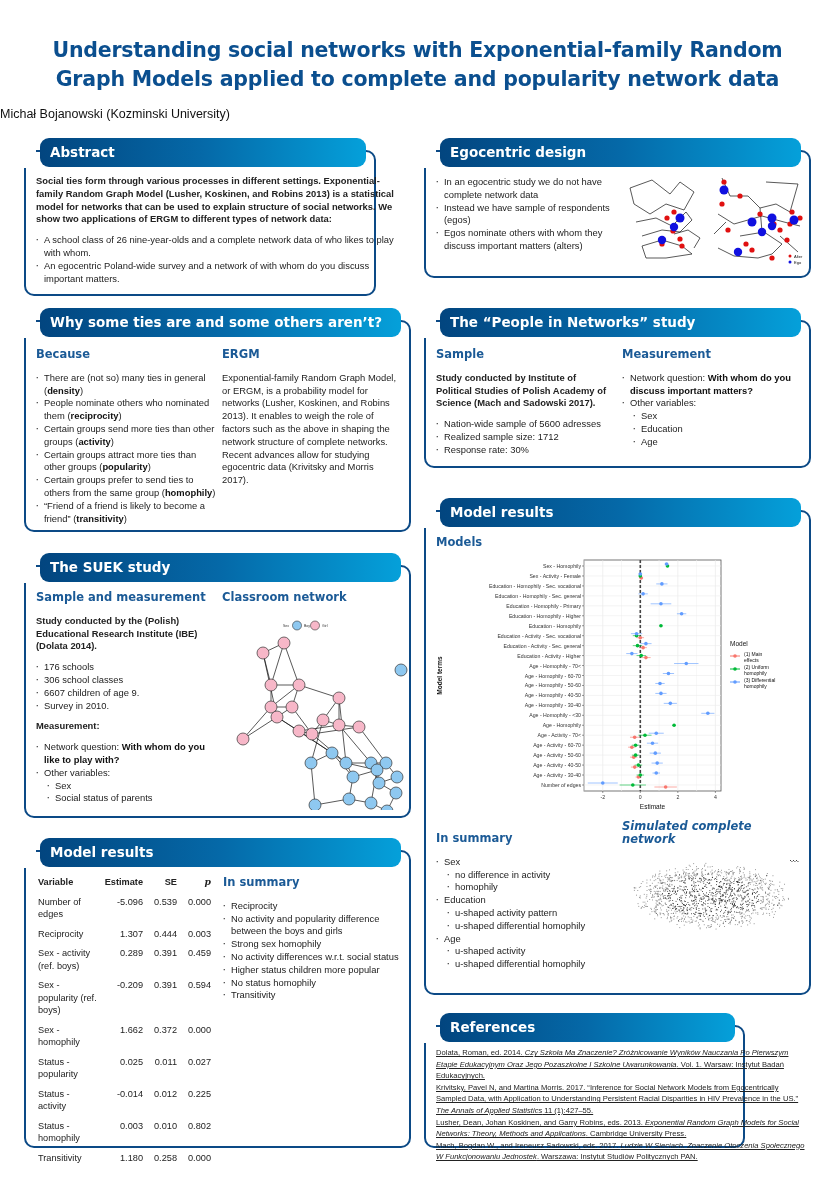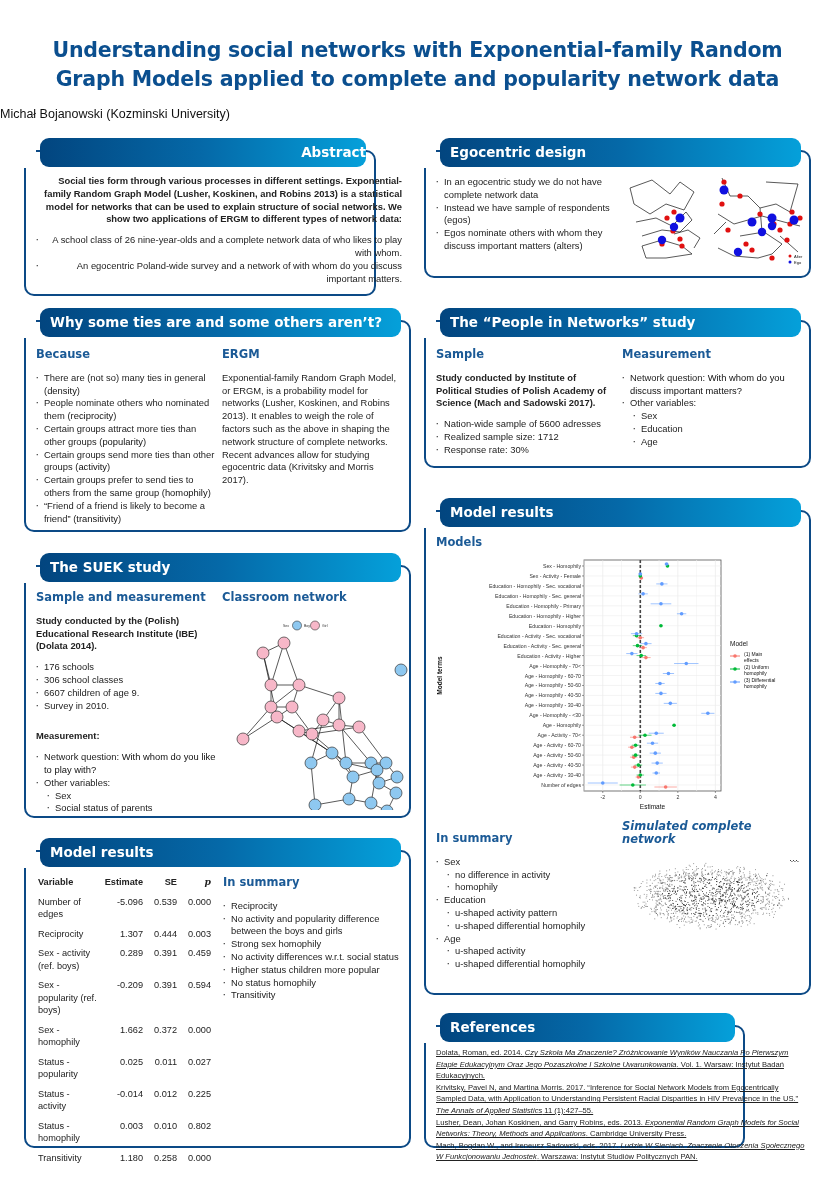--- a/index.html
+++ b/index.html
@@ -21,41 +21,41 @@
   .panel-cover { position: absolute; left: -2px; top: -2px; width: 12px; height: 18px; background:#fff; }
 
   .body { position: absolute; font-size: 9.4px; line-height: 12.8px; color: #222; }
   .sub { font-family: "DejaVu Sans", sans-serif; font-weight: bold; color: #1b5a96;
     font-size: 11.5px; margin-bottom: 11px; }
   ul.bl { list-style: none; }
   ul.bl li { position: relative; padding-left: 8px; }
   ul.bl li::before { content: "·"; position: absolute; left: 0; top: 0; font-weight: bold; color: #555; }
   ul.bl ul.bl { margin-left: 3px; }
   p.par { margin-bottom: 8px; font-weight: bold; }
-  b { font-weight: normal; color: #111; }
+  b { font-weight: bold; color: #111; }
   i { font-style: italic; }
 
   table.res { border-collapse: collapse; font-size: 9.2px; }
   table.res th { font-weight: bold; text-align: left; padding: 2px 3px 6px 0; }
   table.res td { vertical-align: top; padding: 1px 3px 6px 0; line-height: 12.5px; }
   table.res td.num, table.res th.num { text-align: right; }
 
   .refs { font-size: 7.6px; line-height: 11.6px; color: #222; }
   .refs p { margin: 0; }
 </style>
 </head>
 <body>
 
 <div class="title">
   <div>Understanding social networks with Exponential-family Random</div>
   <div>Graph Models applied to complete and popularity network data</div>
 </div>
 <div class="author">Michał Bojanowski (Kozminski University)</div>
 
-<section class="panel" style="left:24px; top:150px; width:352px; height:146px;text-align:right;">
+<section class="panel" style="left:24px; top:150px; width:352px; height:146px;">
   <div class="panel-cover"></div>
   <div class="panel-head">Abstract</div>
   <div class="body" style="left:10px; top:23px; width:366px;">
     <p class="par">Social ties form through various processes in different settings. Exponential-family Random Graph Model (Lusher, Koskinen, and Robins 2013) is a statistical model for networks that can be used to explain structure of social networks. We show two applications of ERGM to different types of network data:</p>
     <ul class="bl">
       <li>A school class of 26 nine-year-olds and a complete network data of who likes to play with whom.</li>
       <li>An egocentric Poland-wide survey and a network of with whom do you discuss important matters.</li>
     </ul>
   </div>
 </section>
@@ -127,22 +127,22 @@
 </section>
 
 <section class="panel" style="left:24px; top:320px; width:387px; height:212px;">
   <div class="panel-cover"></div>
   <div class="panel-head">Why some ties are and some others aren’t?</div>
   <div class="body" style="left:10px; top:26px; width:180px;">
     <div class="sub">Because</div>
     <ul class="bl" id="because-list">
         <li>There are (not so) many ties in general (<b>density</b>)</li>
         <li>People nominate others who nominated them (<b>reciprocity</b>)</li>
+        <li>Certain groups send more ties than other groups (<b>activity</b>)</li>
         <li>Certain groups attract more ties than other groups (<b>popularity</b>)</li>
-        <li>Certain groups send more ties than other groups (<b>activity</b>)</li>
         <li>Certain groups prefer to send ties to others from the same group (<b>homophily</b>)</li>
         <li>“Friend of a friend is likely to become a friend” (<b>transitivity</b>)</li>
       </ul>
   </div>
   <div class="body" style="left:196px; top:26px; width:180px;">
     <div class="sub">ERGM</div>
     <p>Exponential-family Random Graph Model, or ERGM, is a probability model for networks (Lusher, Koskinen, and Robins 2013). It enables to weigh the role of factors such as the above in shaping the network structure of complete networks. Recent advances allow for studying egocentric data (Krivitsky and Morris 2017).</p>
   </div>
 </section>
 
@@ -172,21 +172,21 @@
     </ul>
   </div>
 </section>
 
 <section class="panel" style="left:24px; top:565px; width:387px; height:253px;">
   <div class="panel-cover"></div>
   <div class="panel-head">The SUEK study</div>
   <div class="body" style="left:10px; top:24px; width:180px;">
     <div class="sub">Sample and measurement</div>
     <p class="par">Study conducted by the (Polish) Educational Research Institute (IBE) (Dolata 2014).</p>
-    <ul class="bl" style="margin-bottom:18px;">
+    <ul class="bl" style="margin-bottom:8px;">
       <li>176 schools</li>
       <li>306 school classes</li>
       <li>6607 children of age 9.</li>
       <li>Survey in 2010.</li>
     </ul>
     <p class="par">Measurement:</p>
     <ul class="bl">
       <li><span>Network question: </span><b>With whom do you like to play with?</b></li>
       <li><span>Other variables:</span>
         <ul class="bl">

